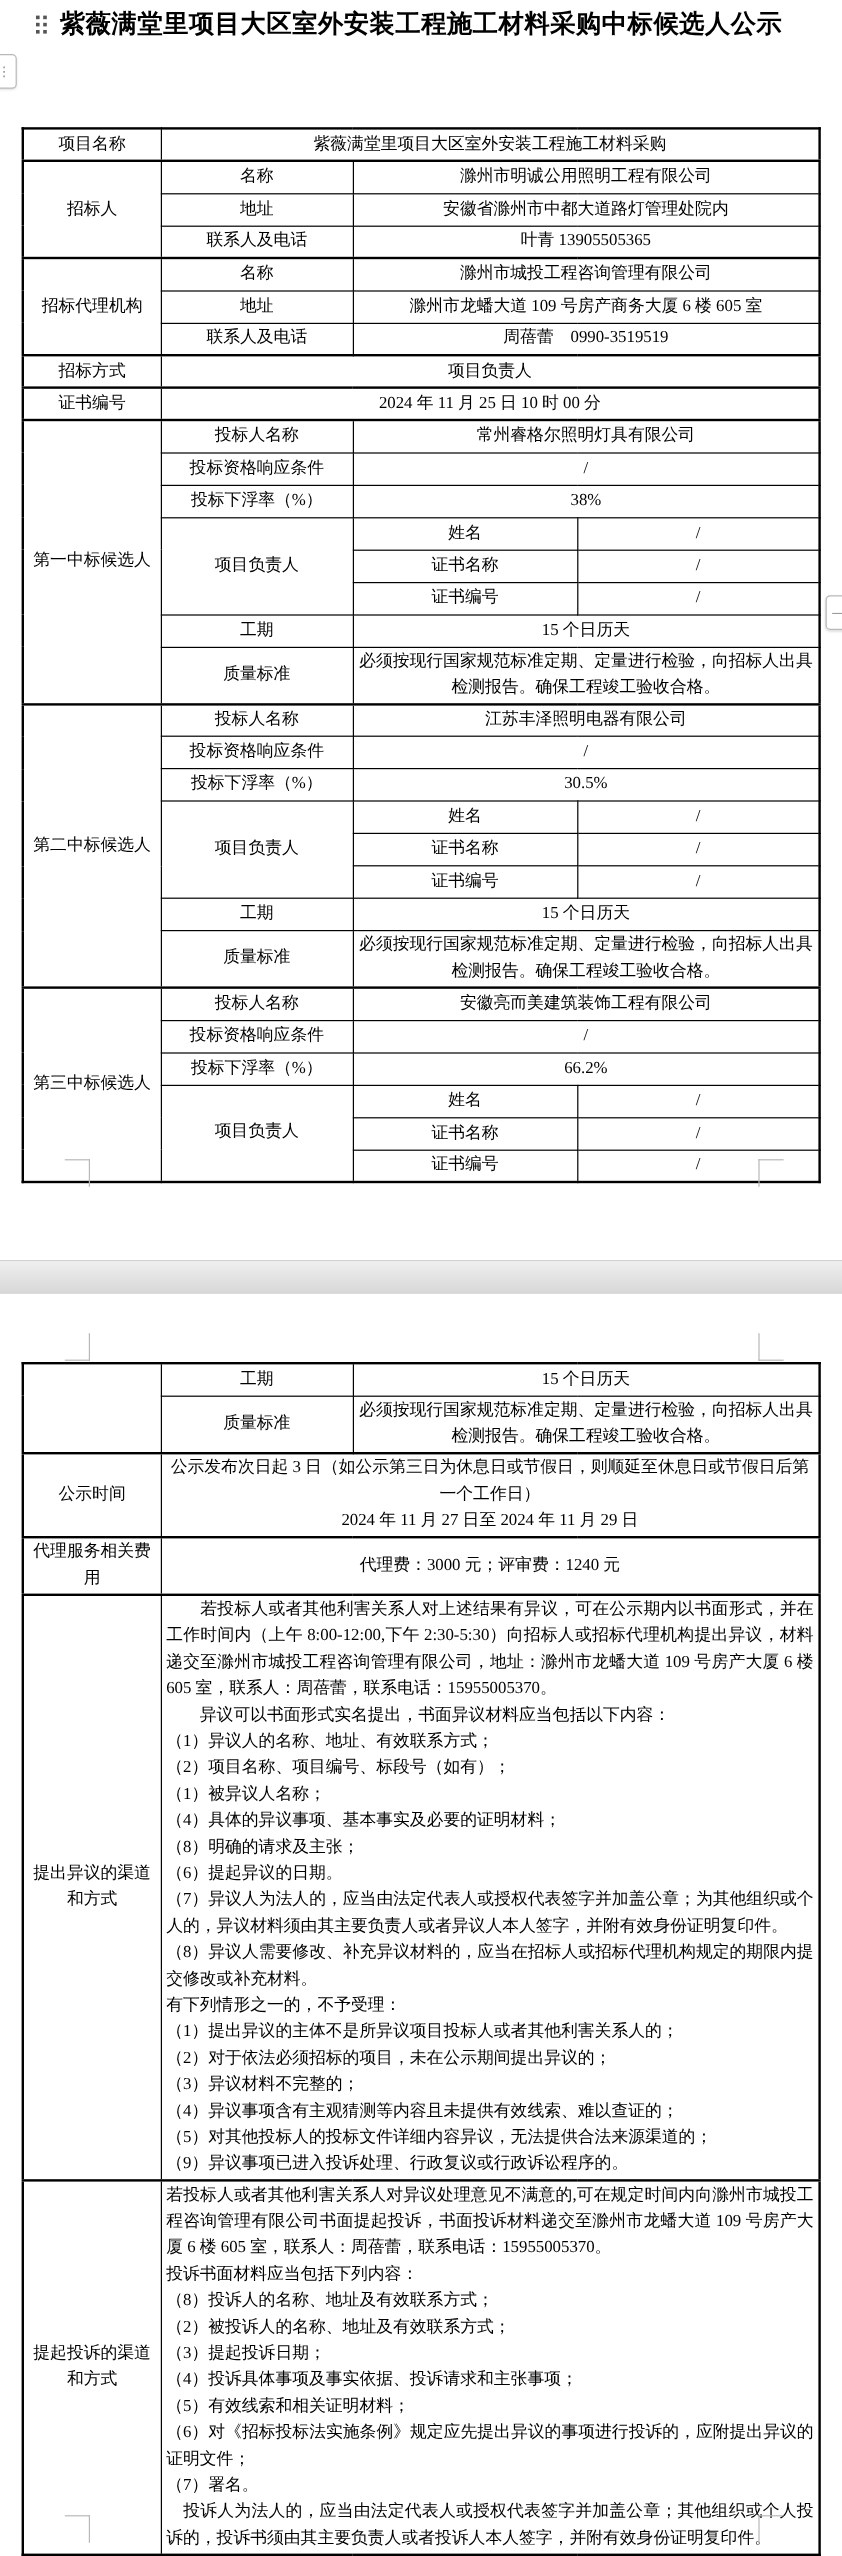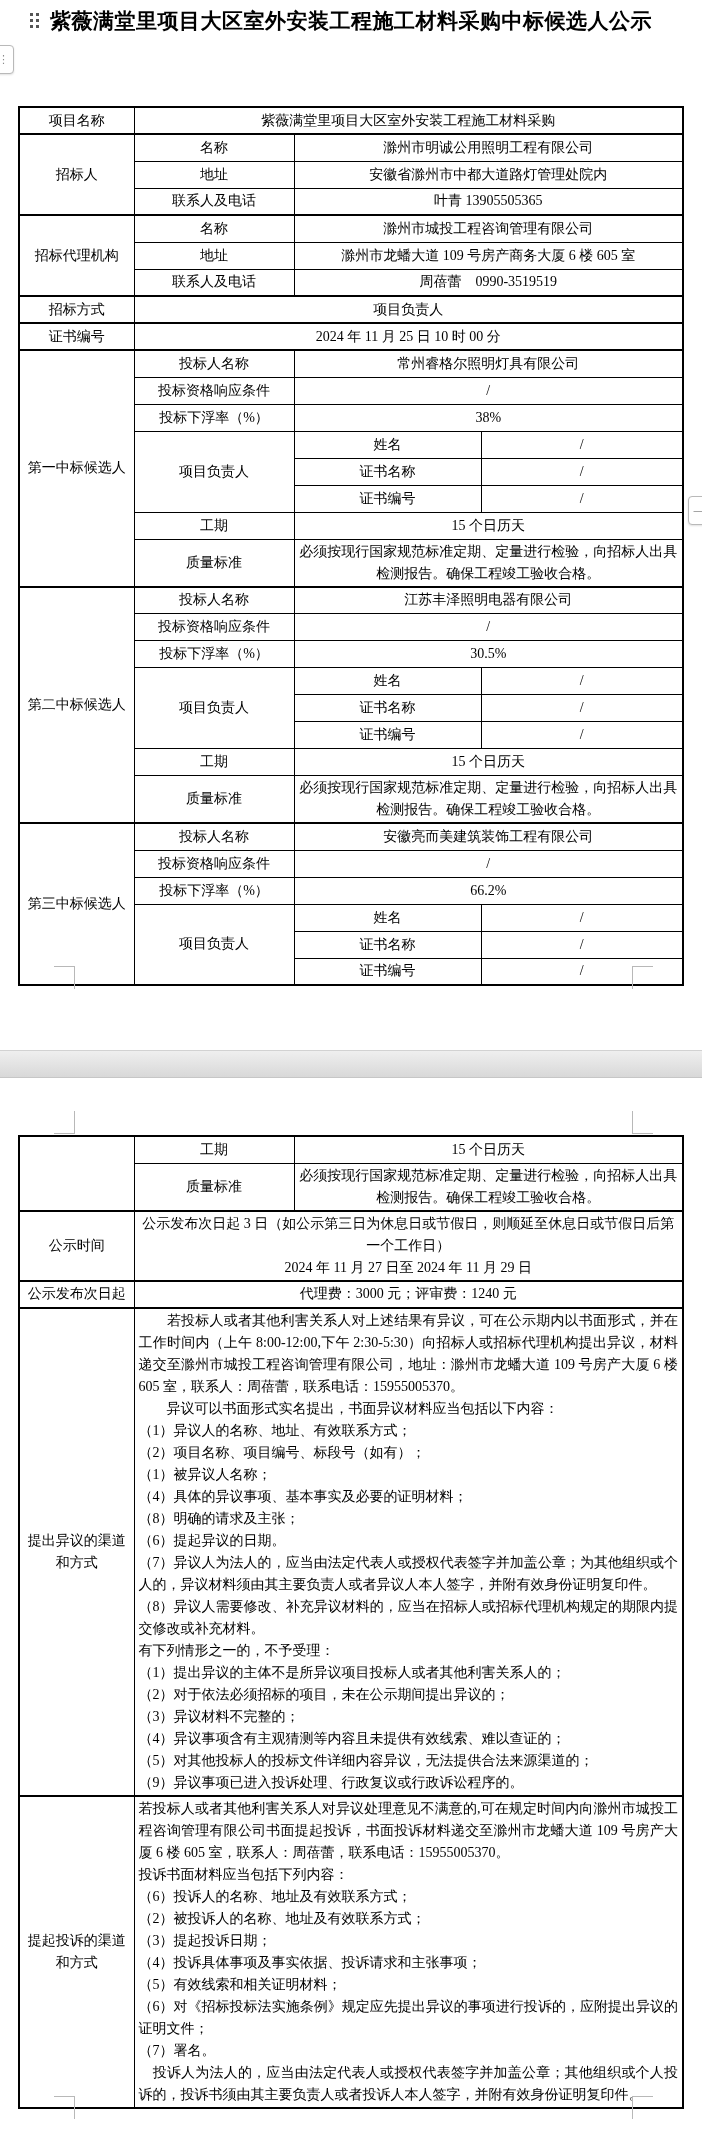--- a/index.html
+++ b/index.html
@@ -228,21 +228,21 @@
     <td colspan="2" class="center2">必须按现行国家规范标准定期、定量进行检验，向招标人出具检测报告。确保工程竣工验收合格。</td>
   </tr>
   <tr class="sec">
     <td>公示时间</td>
     <td colspan="3" class="center2">
       <div>公示发布次日起 3 日（如公示第三日为休息日或节假日，则顺延至休息日或节假日后第一个工作日）</div>
       <div>2024 年 11 月 27 日至 2024 年 11 月 29 日</div>
     </td>
   </tr>
   <tr class="sec">
-    <td>公示发布次日起</td>
+    <td>代理服务相关费用</td>
     <td colspan="3">代理费：3000 元；评审费：1240 元</td>
   </tr>
   <tr class="sec">
     <td>提出异议的渠道和方式</td>
     <td colspan="3" class="ptext">
       <div class="para">　　若投标人或者其他利害关系人对上述结果有异议，可在公示期内以书面形式，并在工作时间内（上午 8:00-12:00,下午 2:30-5:30）向招标人或招标代理机构提出异议，材料递交至滁州市城投工程咨询管理有限公司，地址：滁州市龙蟠大道 109 号房产大厦 6 楼 605 室，联系人：周蓓蕾，联系电话：15955005370。</div>
       <div class="para">　　异议可以书面形式实名提出，书面异议材料应当包括以下内容：</div>
       <div class="para">（1）异议人的名称、地址、有效联系方式；</div>
       <div class="para">（2）项目名称、项目编号、标段号（如有）；</div>
       <div class="para">（1）被异议人名称；</div>
@@ -258,21 +258,21 @@
       <div class="para">（4）异议事项含有主观猜测等内容且未提供有效线索、难以查证的；</div>
       <div class="para">（5）对其他投标人的投标文件详细内容异议，无法提供合法来源渠道的；</div>
       <div class="para">（9）异议事项已进入投诉处理、行政复议或行政诉讼程序的。</div>
     </td>
   </tr>
   <tr class="sec">
     <td>提起投诉的渠道和方式</td>
     <td colspan="3" class="ptext">
       <div class="para">若投标人或者其他利害关系人对异议处理意见不满意的,可在规定时间内向滁州市城投工程咨询管理有限公司书面提起投诉，书面投诉材料递交至滁州市龙蟠大道 109 号房产大厦 6 楼 605 室，联系人：周蓓蕾，联系电话：15955005370。</div>
       <div class="para">投诉书面材料应当包括下列内容：</div>
-      <div class="para">（6）投诉人的名称、地址及有效联系方式；</div>
+      <div class="para">（8）投诉人的名称、地址及有效联系方式；</div>
       <div class="para">（2）被投诉人的名称、地址及有效联系方式；</div>
       <div class="para">（3）提起投诉日期；</div>
       <div class="para">（4）投诉具体事项及事实依据、投诉请求和主张事项；</div>
       <div class="para">（5）有效线索和相关证明材料；</div>
       <div class="para">（6）对《招标投标法实施条例》规定应先提出异议的事项进行投诉的，应附提出异议的证明文件；</div>
       <div class="para">（7）署名。</div>
       <div class="para">　投诉人为法人的，应当由法定代表人或授权代表签字并加盖公章；其他组织或个人投诉的，投诉书须由其主要负责人或者投诉人本人签字，并附有效身份证明复印件。</div>
     </td>
   </tr>
 </tbody>

